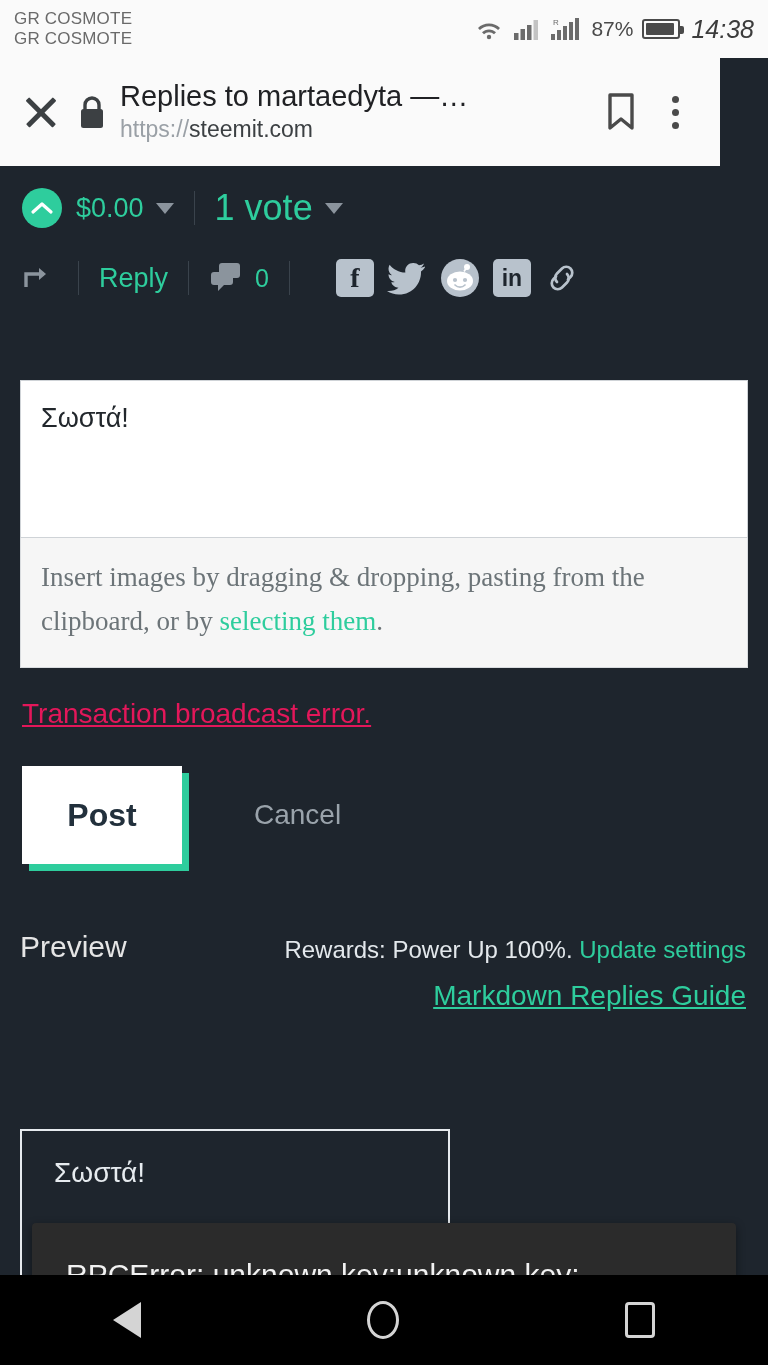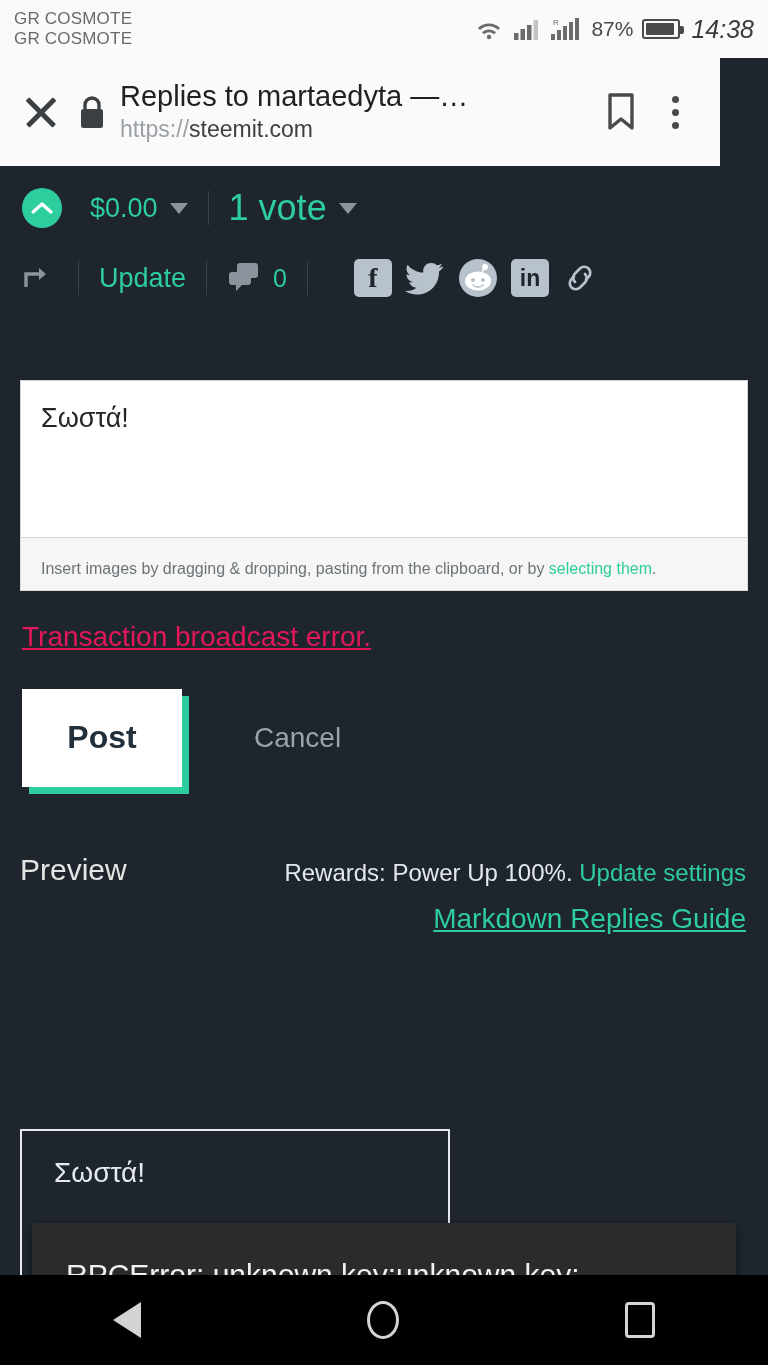--- a/index.html
+++ b/index.html
@@ -62,21 +62,21 @@
   .dots3 i { width: 7px; height: 7px; background: #4a4a4a; border-radius: 50%; display: block; }
 
   
   .page { position: absolute; left: 0; top: 166px; width: 768px; height: 1109px; background: #1e252d; }
 
   .voterow { display: flex; align-items: center; padding: 22px 22px 0 22px; height: 62px; }
   .upvote-circle {
     width: 40px; height: 40px; border-radius: 50%; background: #2ecd9d;
     display: flex; align-items: center; justify-content: center; flex: 0 0 40px;
   }
-  .payout { color: #2ecd9d; font-size: 27px; margin-left: 28px; }
+  .payout { color: #2ecd9d; font-size: 27px; margin-left: 14px; }
   .caret-d {
     width: 0; height: 0; border-left: 9px solid transparent; border-right: 9px solid transparent;
     border-top: 11px solid #8b949d; margin-left: 12px; display: inline-block;
   }
   .vr { width: 1px; height: 34px; background: #3a434c; margin: 0 20px; }
   .votes { color: #2ecd9d; font-size: 36px; }
 
   .actionrow { display: flex; align-items: center; padding: 0 22px; height: 72px; margin-top: 14px; }
   .resteem { width: 36px; display: flex; align-items: center; }
   .replylink { color: #2ecd9d; font-size: 27px; }
@@ -90,21 +90,21 @@
 
   
   .editor-wrap { margin: 66px 20px 0 20px; }
   .editor-ta {
     width: 100%; height: 158px; background: #ffffff; border: 1px solid #cfd3d7;
     font-size: 27px; color: #22272c; padding: 22px 20px; resize: none; outline: none;
     font-family: "Liberation Sans", sans-serif; display: block;
   }
   .editor-help {
     background: #f6f6f6; border: 1px solid #d9dcdf; border-top: none;
-    padding: 18px 20px 8px 20px; font-size: 16px; color: #6c7478; line-height: 1.62;
+    padding: 18px 20px 24px 20px; font-size: 27px; color: #6c7478; line-height: 1.62; font-family: Liberation Serif, serif;
   }
   .editor-help a { color: #2ecd9d; text-decoration: none; }
 
   .errline { margin: 30px 0 0 22px; font-size: 28px; color: #e3175a; text-decoration: underline; }
 
   .btnrow { display: flex; align-items: center; margin: 36px 0 0 22px; }
   .postbtn {
     width: 160px; height: 98px; background: #ffffff; color: #22303c;
     font-size: 32px; font-weight: bold; border: none; cursor: pointer;
     box-shadow: 7px 7px 0 0 #2ecd9d; font-family: "Liberation Sans", sans-serif;
@@ -232,21 +232,21 @@
     </div>
 
     <div class="actionrow">
       <span class="resteem">
         <svg width="32" height="26" viewBox="0 0 32 26">
           <path d="M4 22V9h18" fill="none" stroke="#8b949d" stroke-width="3.4"></path>
           <path d="M17 3l7 6-7 6z" fill="#8b949d"></path>
         </svg>
       </span>
       <span class="vr"></span>
-      <span class="replylink">Update</span>
+      <span class="replylink">Reply</span>
       <span class="vr"></span>
       <span>
         <svg width="34" height="30" viewBox="0 0 34 30">
           <rect x="10" y="2" width="21" height="15" rx="3" fill="#8b949d"></rect>
           <path d="M3 8h16a3 3 0 013 3v7a3 3 0 01-3 3h-6l-6 6v-6H3a3 3 0 01-3-3v-7a3 3 0 013-3z" fill="#8b949d" transform="translate(2,3)"></path>
         </svg>
       </span>
       <span class="cmtcount">0</span>
       <span class="vr"></span>
       <span class="social">

